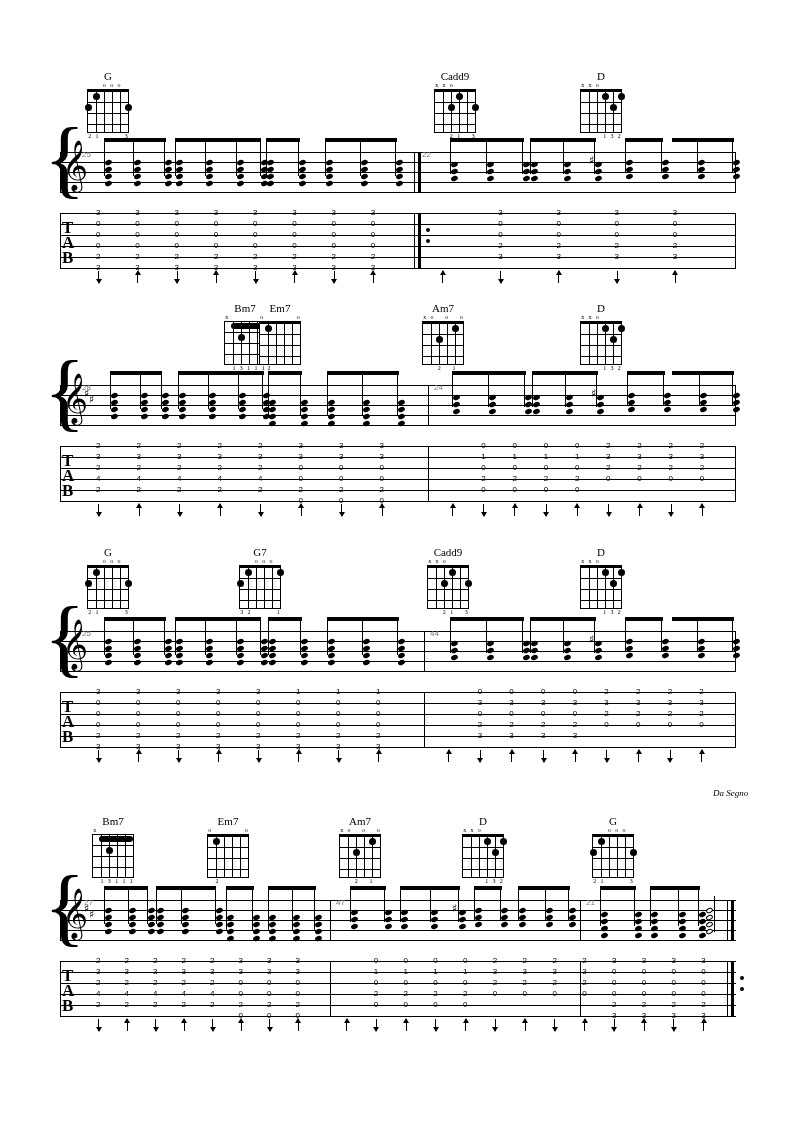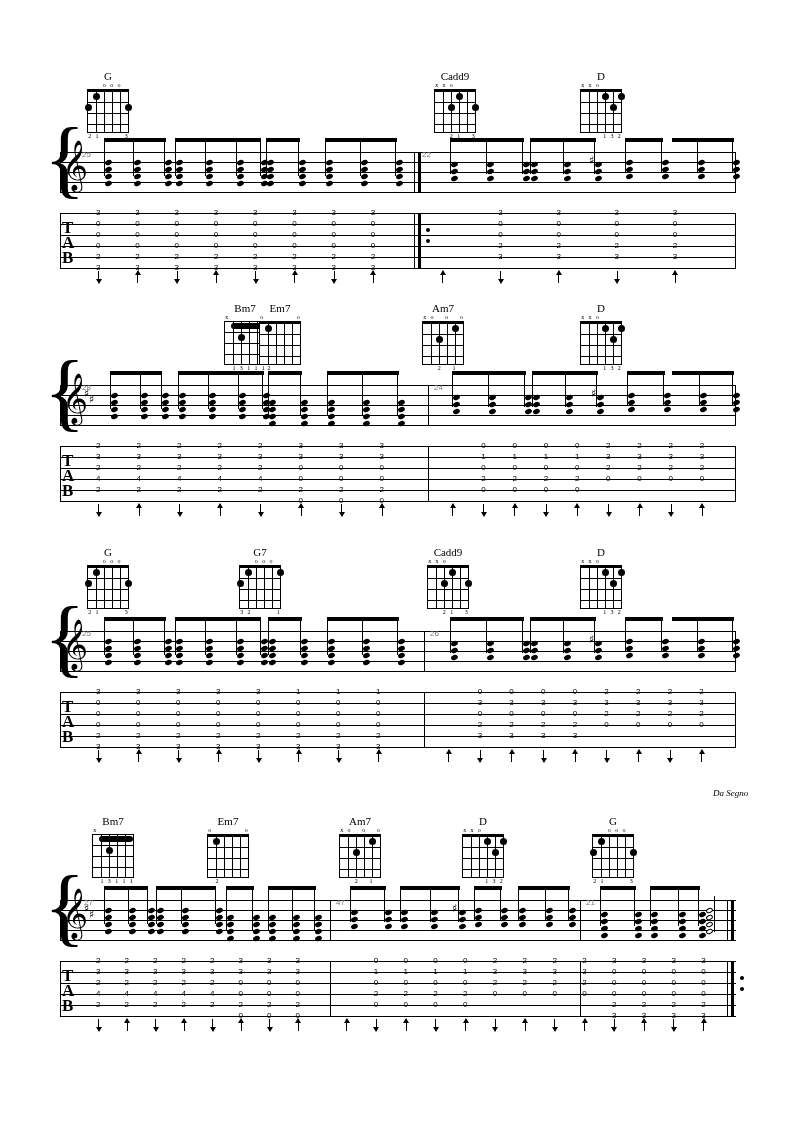--- a/index.html
+++ b/index.html
@@ -692,21 +692,21 @@
   <div class="brace" style="left:44px;top:607px;">{</div>
   <div class="stafflines" style="left:60px;top:631px;width:676px;height:41px;">
     <div class="sl" style="top:0"></div>
         <div class="sl" style="top:10px"></div>
         <div class="sl" style="top:20px"></div>
         <div class="sl" style="top:30px"></div>
         <div class="sl" style="top:40px"></div>
   </div>
   <div class="clef" style="left:62px;top:622px;">𝄞</div>
   <div class="measnum" style="left:82px;top:629px;">25</div>
-  <div class="measnum" style="left:430px;top:629px;">26</div>
+  <div class="measnum" style="left:430px;top:629px;">44</div>
   <div class="barline" style="left:60px;top:631px;height:41px;"></div>
   <div class="barline" style="left:424px;top:631px;height:41px;"></div>
   <div class="barline" style="left:735px;top:631px;height:41px;"></div>
 
   <div class="beam" style="left:104px;top:617px;width:62px;"></div>
   <div class="beam" style="left:175px;top:617px;width:86px;"></div>
   <div class="beam" style="left:268px;top:617px;width:34px;"></div>
   <div class="beam" style="left:327px;top:617px;width:72px;"></div>
   <div class="beam" style="left:450px;top:617px;width:74px;"></div>
   <div class="beam" style="left:530px;top:617px;width:66px;"></div>

